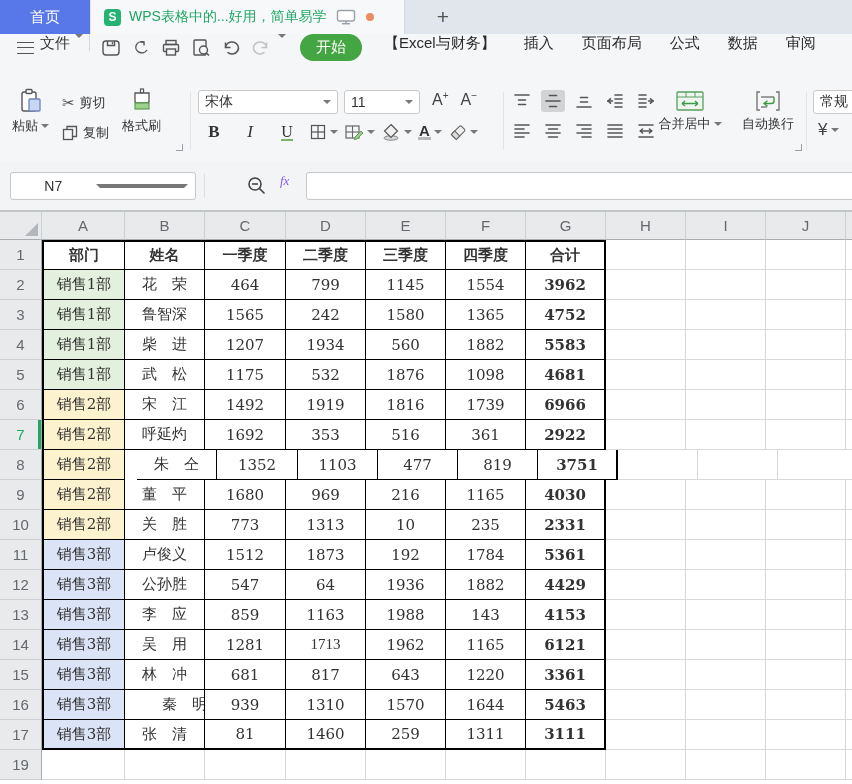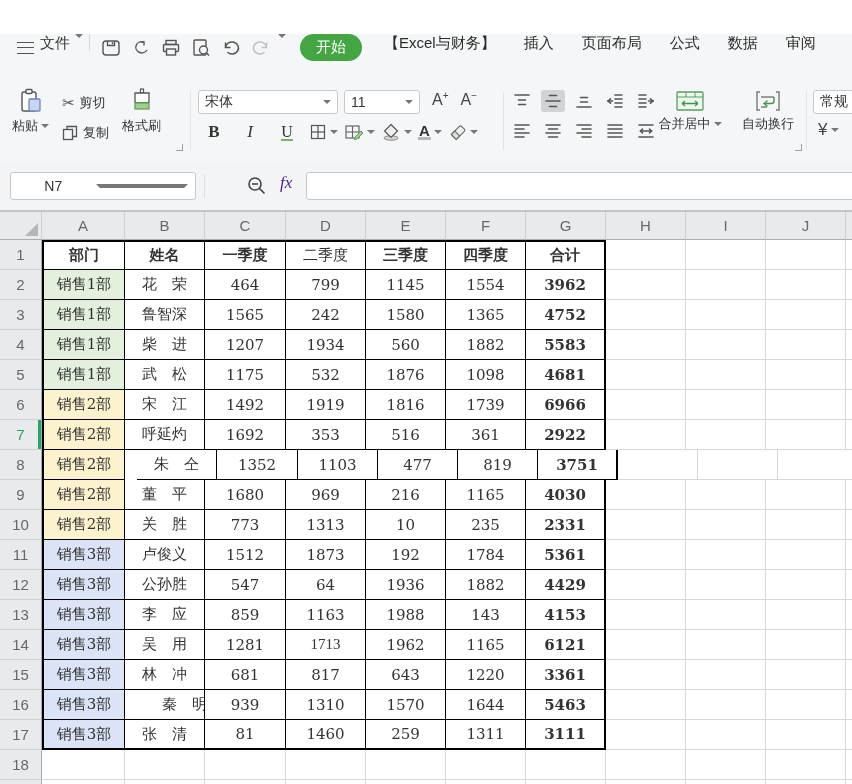--- a/index.html
+++ b/index.html
@@ -66,20 +66,34 @@
   .rowhdr.selrow{color:#21a764;box-shadow:inset -3px 0 0 #21a764;}
   #corner{position:relative;}
   #corner .tri{position:absolute;right:3px;bottom:3px;width:0;height:0;
                border-left:13px solid transparent;border-bottom:13px solid #b3b7bb;}
 </style>
 </head>
 <body>
 
 <div id="app">
 
+  <div id="tabbar" class="abs">
+    <div id="tab-home" class="abs">首页</div>
+    <div id="tab-doc" class="abs">
+      <div id="doc-logo">S</div>
+      <div id="doc-title">WPS表格中的...好用，简单易学</div>
+      <svg id="doc-monitor" width="20" height="16" viewBox="0 0 20 16">
+        <rect x="1.5" y="1.5" width="17" height="10.5" rx="2" fill="#fff" stroke="#9aa0a8" stroke-width="1.4"></rect>
+        <line x1="10" y1="12" x2="10" y2="14.5" stroke="#9aa0a8" stroke-width="1.4"></line>
+        <line x1="6" y1="14.7" x2="14" y2="14.7" stroke="#9aa0a8" stroke-width="1.4"></line>
+      </svg>
+      <div id="doc-dot"></div>
+    </div>
+    <div id="tab-new" class="abs">+</div>
+  </div>
 
   <div id="menubar" class="abs">
     <div class="mb-ico" style="margin-left:10px">
       <div id="hamburger"></div>
     </div>
     <div class="menu-label">文件</div>
     <span class="caret" style="margin-left:5px"></span>
     <div class="vline"></div>
 
     <div class="mb-ico">
@@ -365,21 +379,21 @@
       <span class="caret" style="margin-right:7px"></span>
     </div>
     <div style="position:absolute;left:204px;top:12px;width:1px;height:24px;background:#dcdee1"></div>
     <div style="position:absolute;left:246px;top:13px">
       <svg width="22" height="22" viewBox="0 0 22 22" fill="none" stroke="#444" stroke-width="1.6">
         <circle cx="9" cy="9" r="6"></circle>
           <line x1="6" y1="9" x2="12" y2="9"></line>
           <line x1="13.6" y1="13.6" x2="18.5" y2="18.5"></line>
       </svg>
     </div>
-    <div style="position:absolute;left:280px;top:11px;font-family:'Liberation Serif',serif;font-style:italic;font-size:17px;color:#4c1d95">fx</div>
+    <div style="position:absolute;left:280px;top:11px;font-family:'Liberation Serif',serif;font-style:italic;font-size:13px;color:#8b5cf6">fx</div>
     <div id="fx-input"></div>
   </div>
 
   <div id="sheet" class="abs">
       <div class="srow" style="height: 28px;">
         <div class="cell hdrcell" id="corner" style="width: 42px;">
           <div class="tri"></div>
         </div>
         <div class="cell hdrcell" style="width: 83px;">A</div>
         <div class="cell hdrcell" style="width: 80px;">B</div>
@@ -391,21 +405,21 @@
         <div class="cell hdrcell" style="width: 80px;">H</div>
         <div class="cell hdrcell" style="width: 80px;">I</div>
         <div class="cell hdrcell" style="width: 80px;">J</div>
         <div class="cell hdrcell" style="width: 40px;"></div>
       </div>
       <div class="srow" style="height: 30px;">
         <div class="cell rowhdr" style="width: 42px; font-size: 15px;">1</div>
         <div class="cell" style="width: 83px; border-width: 2px 1px 1px 2px; border-style: solid; border-color: rgb(0, 0, 0); font-weight: bold;">部门</div>
         <div class="cell" style="width: 80px; border-right: 1px solid rgb(0, 0, 0); border-bottom: 1px solid rgb(0, 0, 0); border-top: 2px solid rgb(0, 0, 0); font-weight: bold;">姓名</div>
         <div class="cell" style="width: 81px; border-right: 1px solid rgb(0, 0, 0); border-bottom: 1px solid rgb(0, 0, 0); border-top: 2px solid rgb(0, 0, 0); font-weight: bold;">一季度</div>
-        <div class="cell" style="width: 80px; border-right: 1px solid rgb(0, 0, 0); border-bottom: 1px solid rgb(0, 0, 0); border-top: 2px solid rgb(0, 0, 0); font-weight: normal; text-align: right;">二季度</div>
+        <div class="cell" style="width: 80px; border-right: 1px solid rgb(0, 0, 0); border-bottom: 1px solid rgb(0, 0, 0); border-top: 2px solid rgb(0, 0, 0); font-weight: bold; text-align: right;">二季度</div>
         <div class="cell" style="width: 80px; border-right: 1px solid rgb(0, 0, 0); border-bottom: 1px solid rgb(0, 0, 0); border-top: 2px solid rgb(0, 0, 0); font-weight: bold;">三季度</div>
         <div class="cell" style="width: 80px; border-right: 1px solid rgb(0, 0, 0); border-bottom: 1px solid rgb(0, 0, 0); border-top: 2px solid rgb(0, 0, 0); font-weight: bold;">四季度</div>
         <div class="cell" style="width: 80px; border-right: 2px solid rgb(0, 0, 0); border-bottom: 1px solid rgb(0, 0, 0); border-top: 2px solid rgb(0, 0, 0); font-weight: bold;">合计</div>
         <div class="cell" style="width: 80px; border-right: 1px solid rgb(214, 217, 220); border-bottom: 1px solid rgb(214, 217, 220);"></div>
         <div class="cell" style="width: 80px; border-right: 1px solid rgb(214, 217, 220); border-bottom: 1px solid rgb(214, 217, 220);"></div>
         <div class="cell" style="width: 80px; border-right: 1px solid rgb(214, 217, 220); border-bottom: 1px solid rgb(214, 217, 220);"></div>
         <div class="cell" style="width: 40px; border-right: 1px solid rgb(214, 217, 220); border-bottom: 1px solid rgb(214, 217, 220);"></div>
       </div>
       <div class="srow" style="height: 30px;">
         <div class="cell rowhdr" style="width: 42px; font-size: 15px;">2</div>
@@ -625,34 +639,20 @@
         <div class="cell" style="width: 80px; border-right: 1px solid rgb(0, 0, 0); border-bottom: 2px solid rgb(0, 0, 0);">1460</div>
         <div class="cell" style="width: 80px; border-right: 1px solid rgb(0, 0, 0); border-bottom: 2px solid rgb(0, 0, 0);">259</div>
         <div class="cell" style="width: 80px; border-right: 1px solid rgb(0, 0, 0); border-bottom: 2px solid rgb(0, 0, 0);">1311</div>
         <div class="cell" style="width: 80px; border-right: 2px solid rgb(0, 0, 0); border-bottom: 2px solid rgb(0, 0, 0); font-weight: bold;">3111</div>
         <div class="cell" style="width: 80px; border-right: 1px solid rgb(214, 217, 220); border-bottom: 1px solid rgb(214, 217, 220);"></div>
         <div class="cell" style="width: 80px; border-right: 1px solid rgb(214, 217, 220); border-bottom: 1px solid rgb(214, 217, 220);"></div>
         <div class="cell" style="width: 80px; border-right: 1px solid rgb(214, 217, 220); border-bottom: 1px solid rgb(214, 217, 220);"></div>
         <div class="cell" style="width: 40px; border-right: 1px solid rgb(214, 217, 220); border-bottom: 1px solid rgb(214, 217, 220);"></div>
       </div>
       <div class="srow" style="height: 30px;">
-        <div class="cell rowhdr" style="width: 42px; font-size: 15px;">18</div>
-        <div class="cell" style="width: 83px; border-right: 1px solid rgb(214, 217, 220); border-bottom: 1px solid rgb(214, 217, 220);"></div>
-        <div class="cell" style="width: 80px; border-right: 1px solid rgb(214, 217, 220); border-bottom: 1px solid rgb(214, 217, 220);"></div>
-        <div class="cell" style="width: 81px; border-right: 1px solid rgb(214, 217, 220); border-bottom: 1px solid rgb(214, 217, 220);"></div>
-        <div class="cell" style="width: 80px; border-right: 1px solid rgb(214, 217, 220); border-bottom: 1px solid rgb(214, 217, 220);"></div>
-        <div class="cell" style="width: 80px; border-right: 1px solid rgb(214, 217, 220); border-bottom: 1px solid rgb(214, 217, 220);"></div>
-        <div class="cell" style="width: 80px; border-right: 1px solid rgb(214, 217, 220); border-bottom: 1px solid rgb(214, 217, 220);"></div>
-        <div class="cell" style="width: 80px; border-right: 1px solid rgb(214, 217, 220); border-bottom: 1px solid rgb(214, 217, 220);"></div>
-        <div class="cell" style="width: 80px; border-right: 1px solid rgb(214, 217, 220); border-bottom: 1px solid rgb(214, 217, 220);"></div>
-        <div class="cell" style="width: 80px; border-right: 1px solid rgb(214, 217, 220); border-bottom: 1px solid rgb(214, 217, 220);"></div>
-        <div class="cell" style="width: 80px; border-right: 1px solid rgb(214, 217, 220); border-bottom: 1px solid rgb(214, 217, 220);"></div>
-        <div class="cell" style="width: 40px; border-right: 1px solid rgb(214, 217, 220); border-bottom: 1px solid rgb(214, 217, 220);"></div>
-      </div>
-      <div class="srow" style="height: 30px;">
         <div class="cell rowhdr" style="width: 42px; font-size: 15px;">19</div>
         <div class="cell" style="width: 83px; border-right: 1px solid rgb(214, 217, 220); border-bottom: 1px solid rgb(214, 217, 220);"></div>
         <div class="cell" style="width: 80px; border-right: 1px solid rgb(214, 217, 220); border-bottom: 1px solid rgb(214, 217, 220);"></div>
         <div class="cell" style="width: 81px; border-right: 1px solid rgb(214, 217, 220); border-bottom: 1px solid rgb(214, 217, 220);"></div>
         <div class="cell" style="width: 80px; border-right: 1px solid rgb(214, 217, 220); border-bottom: 1px solid rgb(214, 217, 220);"></div>
         <div class="cell" style="width: 80px; border-right: 1px solid rgb(214, 217, 220); border-bottom: 1px solid rgb(214, 217, 220);"></div>
         <div class="cell" style="width: 80px; border-right: 1px solid rgb(214, 217, 220); border-bottom: 1px solid rgb(214, 217, 220);"></div>
         <div class="cell" style="width: 80px; border-right: 1px solid rgb(214, 217, 220); border-bottom: 1px solid rgb(214, 217, 220);"></div>
         <div class="cell" style="width: 80px; border-right: 1px solid rgb(214, 217, 220); border-bottom: 1px solid rgb(214, 217, 220);"></div>
         <div class="cell" style="width: 80px; border-right: 1px solid rgb(214, 217, 220); border-bottom: 1px solid rgb(214, 217, 220);"></div>

